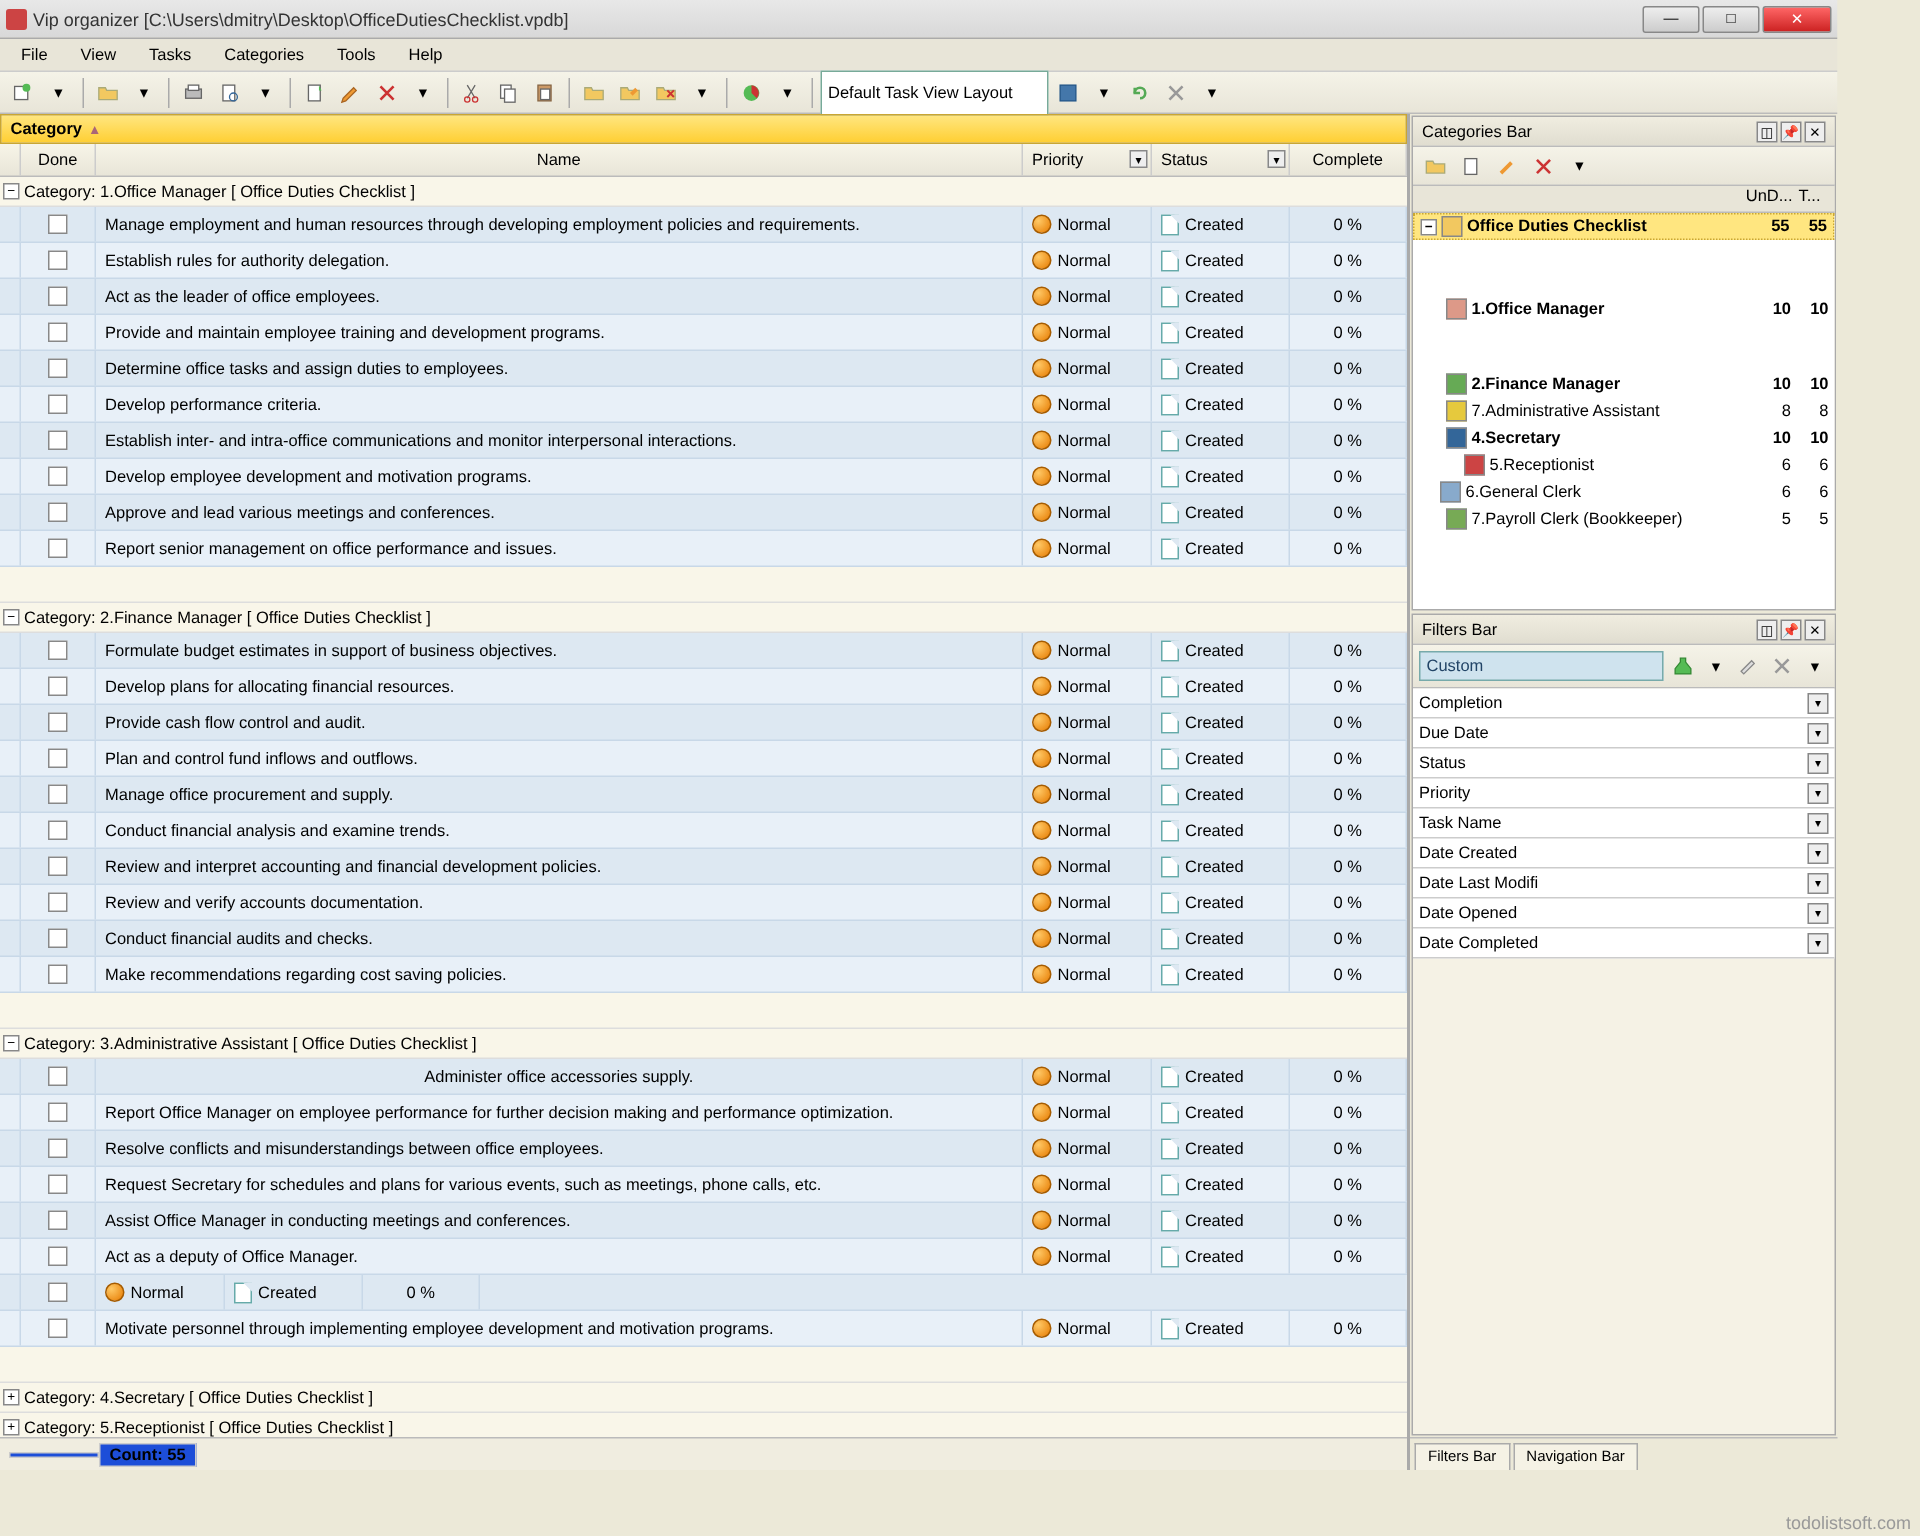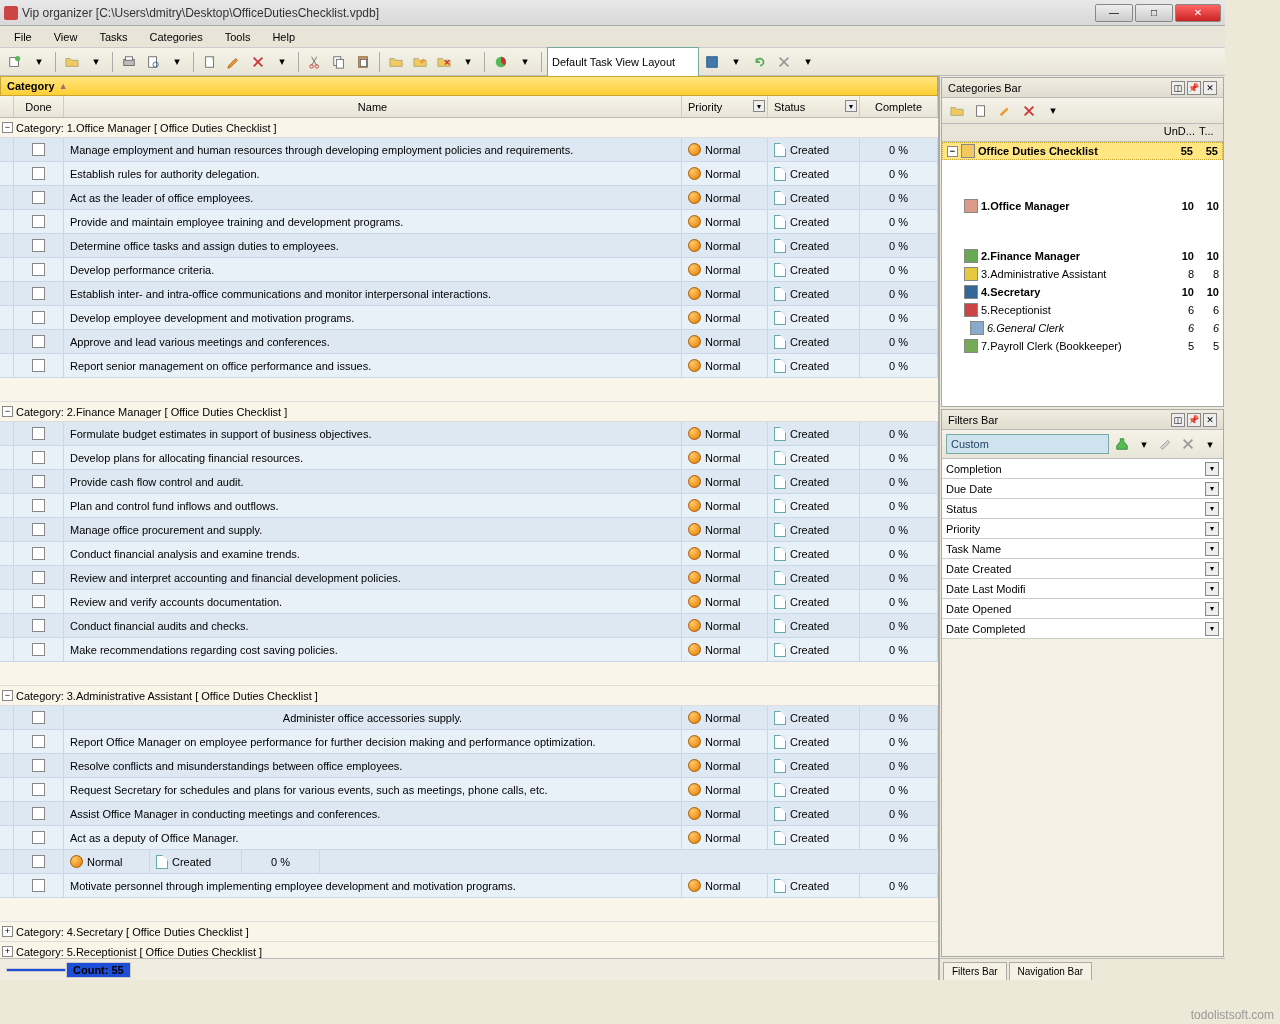--- a/index.html
+++ b/index.html
@@ -864,37 +864,37 @@
             <span class="num">10</span>
           </div>
           <div class="treerow" style="padding-left: 22px; font-weight: bold; margin-top: 32px;">
             <span class="ticon" style="background:#6a5;border:1px solid #888"></span>
             <span class="lbl">2.Finance Manager</span>
             <span class="num">10</span>
             <span class="num">10</span>
           </div>
           <div class="treerow" style="padding-left: 22px;">
             <span class="ticon" style="background:#e6c93d;border:1px solid #888"></span>
-            <span class="lbl">3.Administrative Assistant</span>
+            <span class="lbl">7.Administrative Assistant</span>
             <span class="num">8</span>
             <span class="num">8</span>
           </div>
           <div class="treerow" style="padding-left: 22px; font-weight: bold;">
             <span class="ticon" style="background:#369;border:1px solid #888"></span>
             <span class="lbl">4.Secretary</span>
             <span class="num">10</span>
             <span class="num">10</span>
           </div>
-          <div class="treerow" style="padding-left: 22px;">
+          <div class="treerow" style="padding-left: 34px;">
             <span class="ticon" style="background:#c44;border:1px solid #888"></span>
             <span class="lbl">5.Receptionist</span>
             <span class="num">6</span>
             <span class="num">6</span>
           </div>
-          <div class="treerow" style="padding-left: 28px; font-style: italic;">
+          <div class="treerow" style="padding-left: 18px;">
             <span class="ticon" style="background:#8ac;border:1px solid #888"></span>
             <span class="lbl">6.General Clerk</span>
             <span class="num">6</span>
             <span class="num">6</span>
           </div>
           <div class="treerow" style="padding-left: 22px;">
             <span class="ticon" style="background:#7a5;border:1px solid #888"></span>
             <span class="lbl">7.Payroll Clerk (Bookkeeper)</span>
             <span class="num">5</span>
             <span class="num">5</span>

